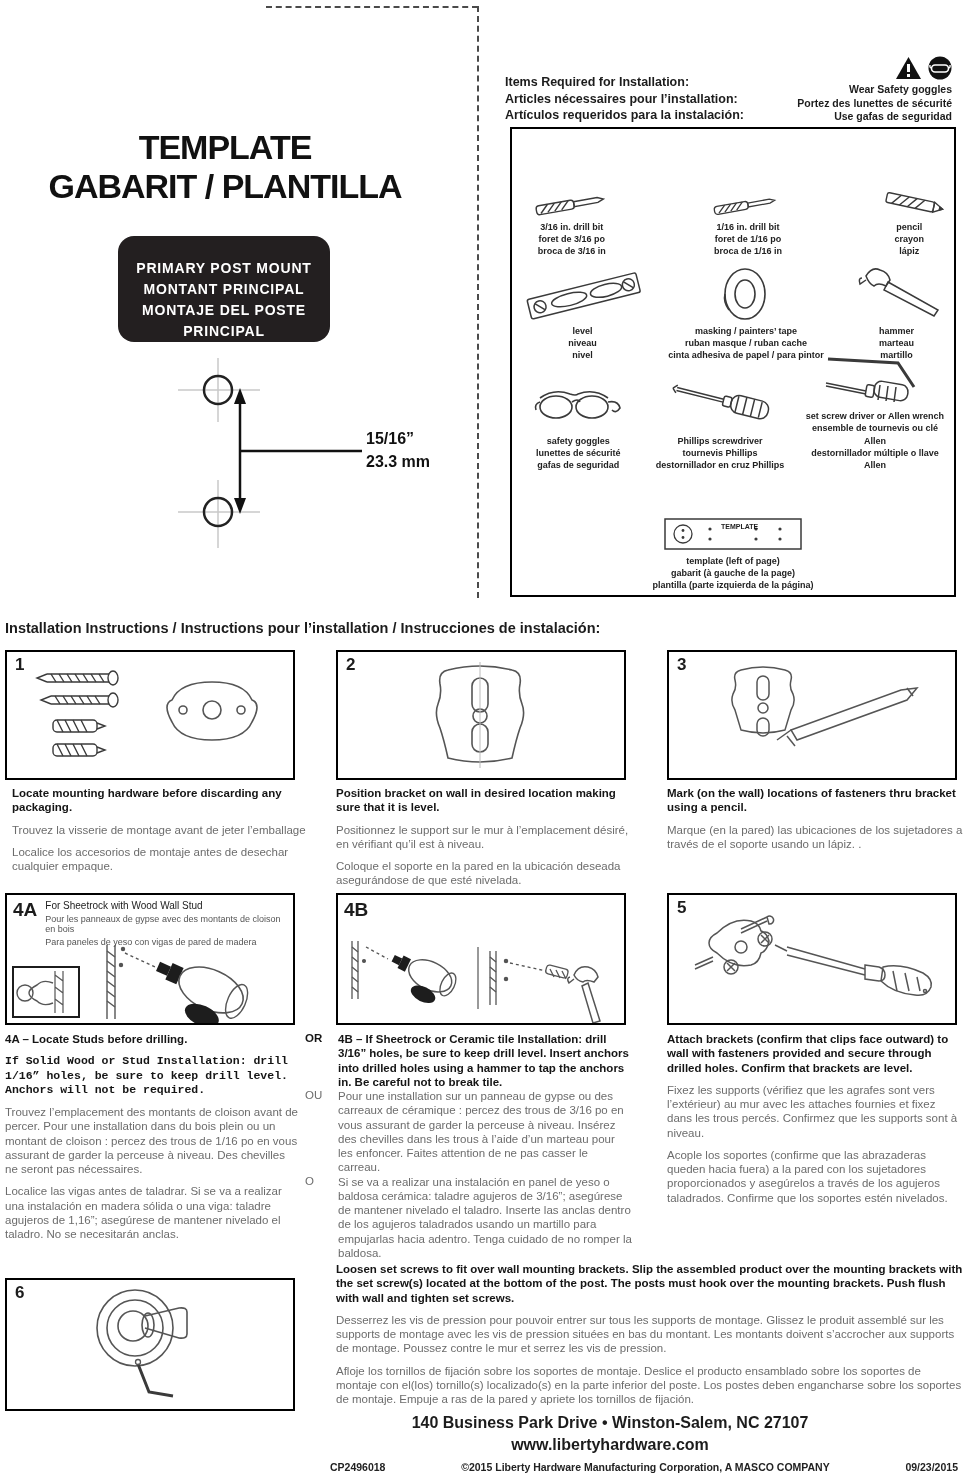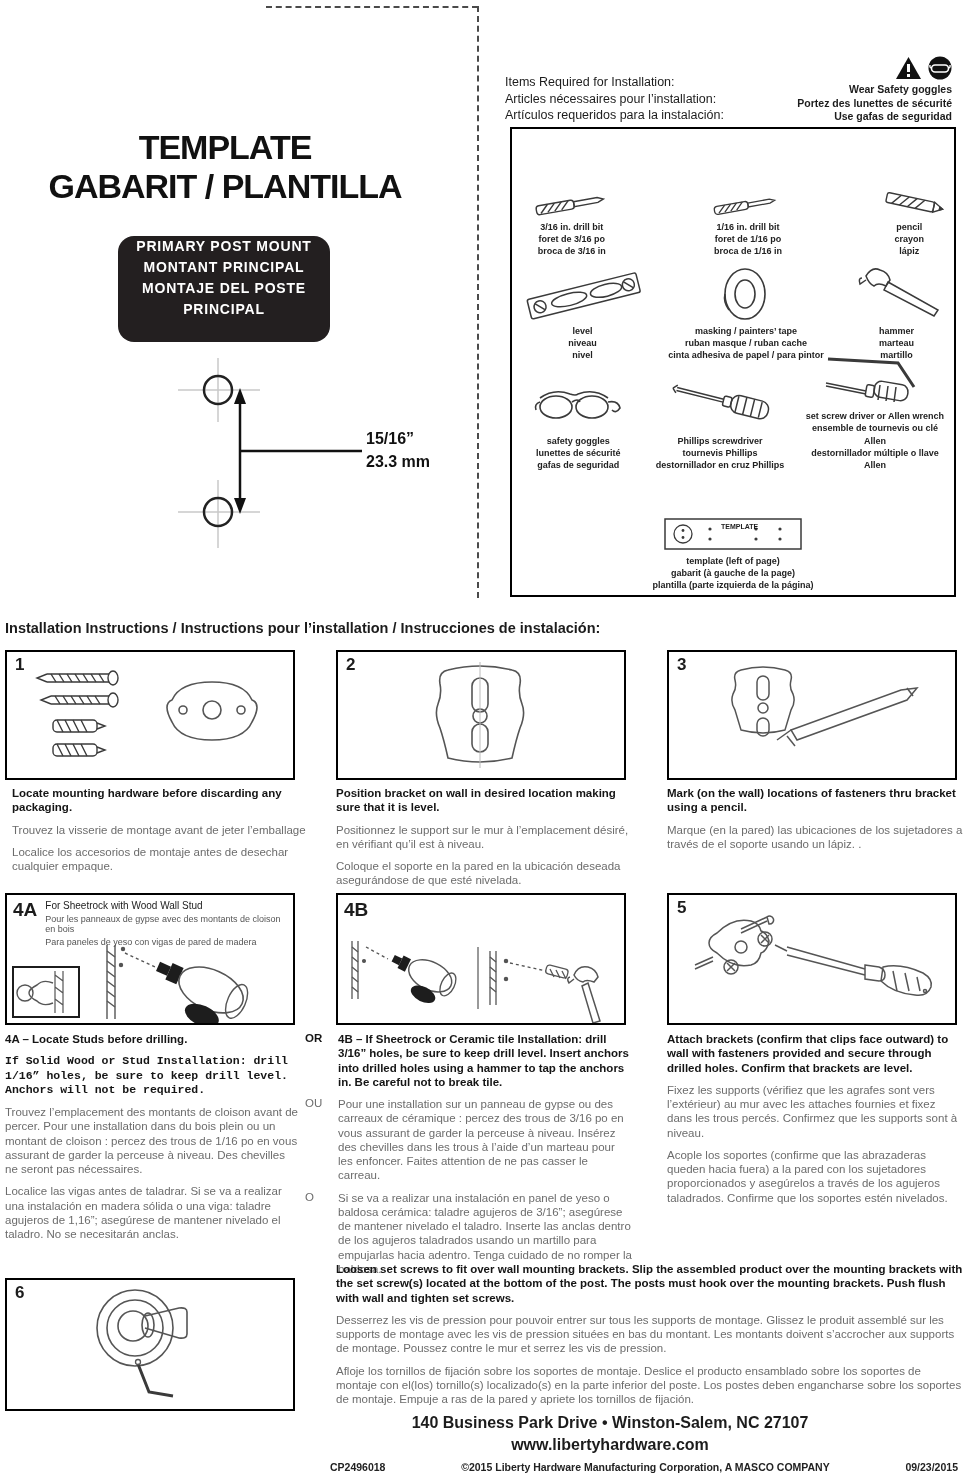--- a/index.html
+++ b/index.html
@@ -6,44 +6,44 @@
   .page{position:relative;width:970px;height:1481px;margin:0 auto;background:#fff;
         font-family:"Liberation Sans",sans-serif;color:#1c1c1c;overflow:hidden;}
   .abs{position:absolute;}
   
   .dash-v{left:477px;top:6px;height:592px;border-left:2px dashed #4a4a4a;}
   .dash-h{left:266px;top:6px;width:212px;border-top:2px dashed #4a4a4a;}
   
   .tpl-title{left:30px;top:128px;width:390px;text-align:center;font-weight:bold;
              font-size:34px;line-height:1.15;letter-spacing:-1px;color:#111;}
   .post-box{left:118px;top:236px;width:212px;height:106px;background:#231f20;border-radius:16px;
-            color:#fff;display:flex;flex-direction:column;justify-content:flex-start;text-align:center;
+            color:#fff;display:flex;flex-direction:column;justify-content:flex-end;text-align:center;
             font-weight:bold;font-size:14px;line-height:1.5;letter-spacing:.8px;}
   .measure{left:366px;width:110px;font-weight:bold;font-size:16px;color:#111;}
   
-  .items-head{left:505px;top:74px;width:320px;font-weight:normal;font-size:12.5px;line-height:1.32;}
+  .items-head{left:505px;top:74px;width:320px;font-weight:bold;font-size:12.5px;line-height:1.32;}
   .safety{left:770px;top:56px;width:182px;text-align:right;}
   .safety .icons{display:flex;justify-content:flex-end;gap:6px;align-items:center;margin-bottom:3px;}
   .safety .txt{font-weight:bold;font-size:10.5px;line-height:1.3;}
   .tools-box{left:510px;top:127px;width:446px;height:470px;border:2px solid #000;box-sizing:border-box;
              display:flex;flex-direction:column;padding:10px 6px 4px 6px;}
   .trow{display:flex;justify-content:space-between;align-items:flex-end;}
   .tool{display:flex;flex-direction:column;align-items:center;justify-content:flex-end;gap:3px;}
   .tlabel{font-size:9px;font-weight:bold;text-align:center;line-height:1.35;color:#222;}
   
   .ins-head{left:5px;top:620px;font-weight:bold;font-size:14.5px;}
   .step-box{border:2.5px solid #000;box-sizing:border-box;background:#fff;}
   .stepnum{position:absolute;top:3px;left:8px;font-weight:bold;font-size:17px;}
   .step-text .en{font-weight:bold;font-size:11.5px;line-height:1.24;color:#151515;}
   .step-text .fr,.step-text .es{font-size:11.5px;line-height:1.24;color:#6c6c6c;margin-top:8px;}
   .hdr4{display:flex;gap:8px;padding:5px 6px 0 6px;}
   .hdr4 .n{font-weight:bold;font-size:19px;line-height:1;}
   .hdr4 .he{font-weight:normal;font-size:10px;line-height:1.2;}
   .hdr4 .hf{font-size:9px;color:#555;line-height:1.15;margin-top:2px;}
-  .orrow{position:relative;margin-top:8px;}
+  .orrow{position:relative;}
   .orrow:first-child{margin-top:0;}
   .orlabel{position:absolute;left:-33px;top:0;font-size:11.5px;}
   .orlabel.b{font-weight:bold;color:#151515;}
   .orlabel.g{color:#6c6c6c;}
   .foot-addr{left:250px;top:1412px;width:720px;text-align:center;font-weight:bold;font-size:16px;line-height:1.4;}
   .foot-row{left:330px;top:1461px;width:628px;display:flex;justify-content:space-between;
             font-size:10.5px;font-weight:bold;color:#222;}
   svg{display:block;}
 </style>
 </head>

